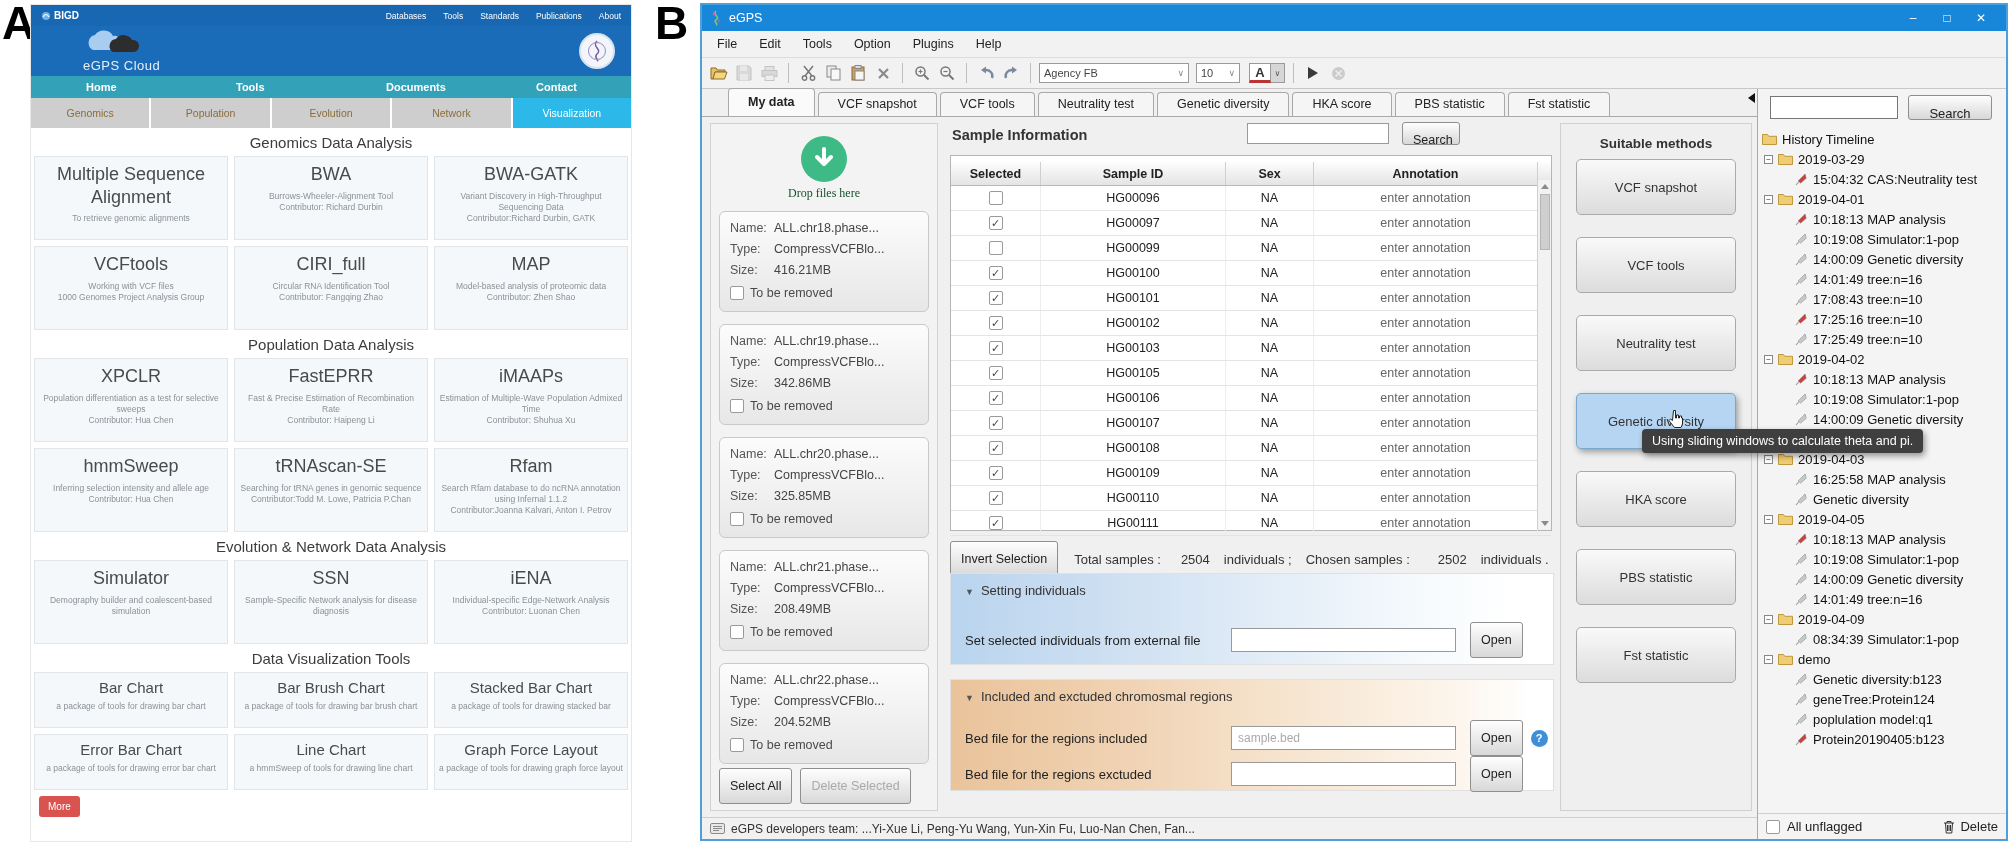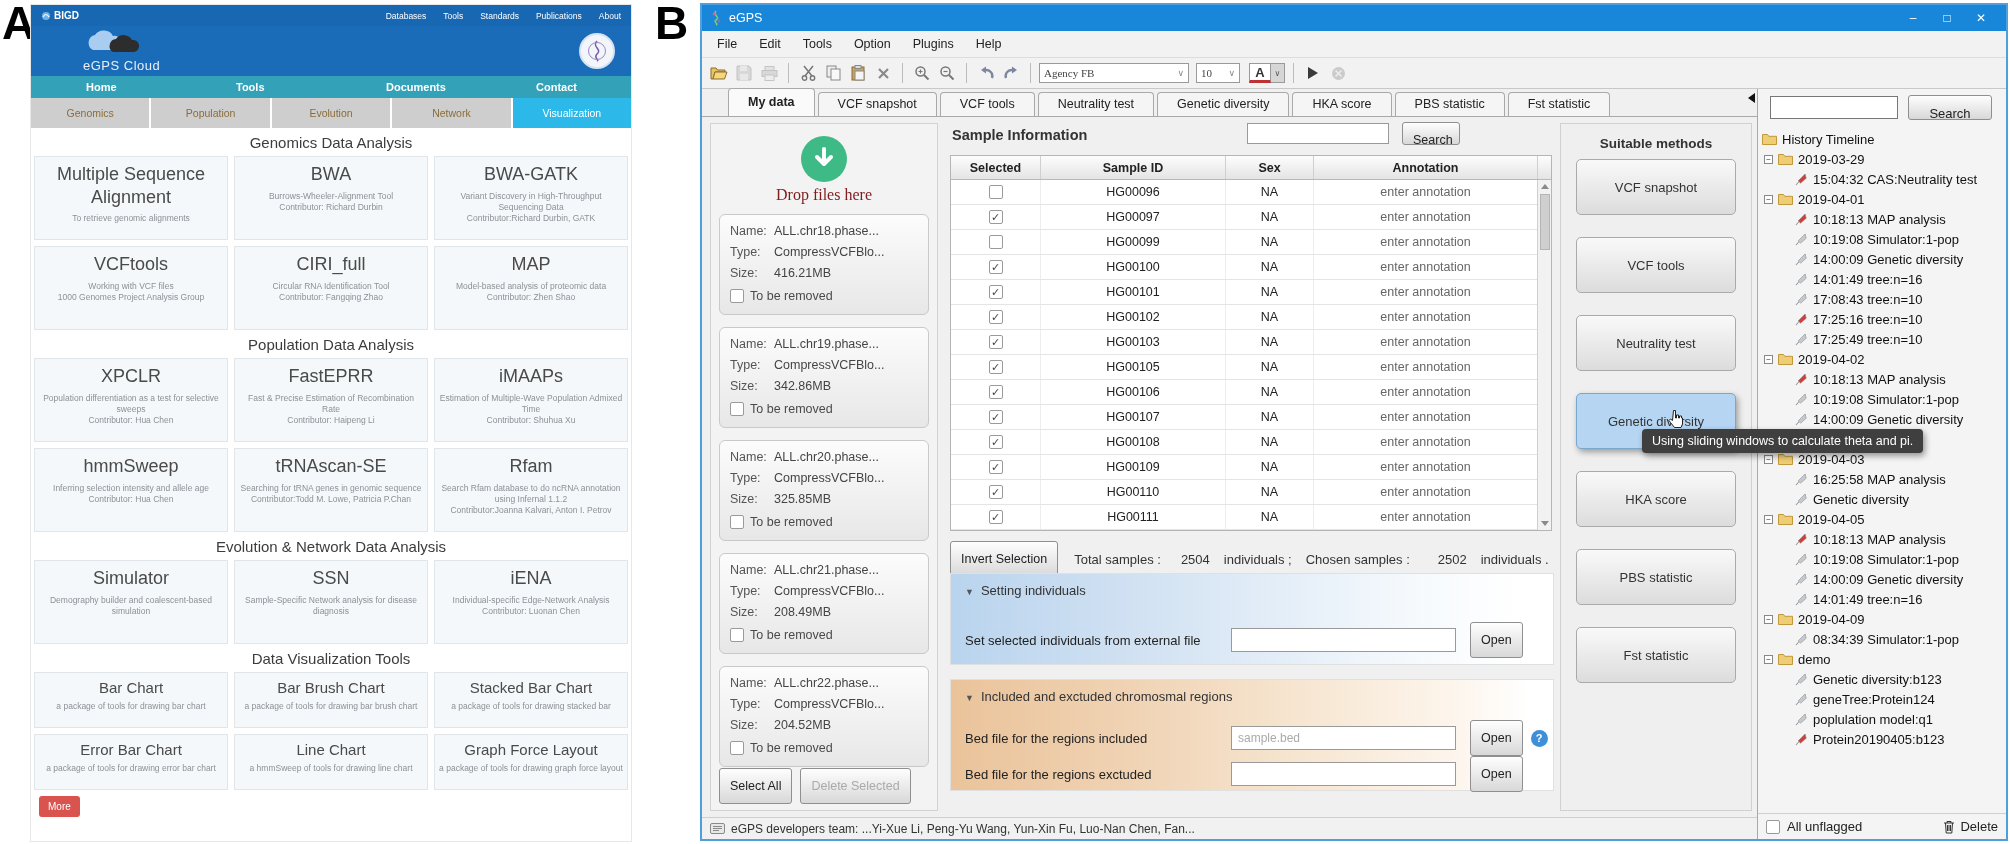--- a/index.html
+++ b/index.html
@@ -40,62 +40,62 @@
   .pb-title { color:#fff; font-size:12.5px; margin-left:6px; }
   .pb-win-controls { margin-left:auto; display:flex; }
   .pb-win-btn { width:34px; text-align:center; color:#fff; font-size:12px; line-height:26px; cursor:pointer; }
   .pb-menubar { height:27px; background:#f2f2f2; border-bottom:1px solid #dcdcdc; display:flex; align-items:center; padding-left:4px; }
   .pb-menu-item { padding:0 11px; font-size:12.5px; cursor:pointer; }
   .pb-toolbar { height:31px; background:#f2f2f2; border-bottom:1px solid #c8c8c8; display:flex; align-items:center; padding-left:6px; gap:3px; }
   .tbi { width:22px; height:22px; display:flex; align-items:center; justify-content:center; cursor:pointer; }
   .tbi.dis { opacity:.45; }
   .tb-sep { width:1px; height:20px; background:#bdbdbd; margin:0 5px; }
   .tb-combo { height:20px; background:#fff; border:1px solid #9a9a9a; display:flex; align-items:center;
-    padding:0 4px; font-family:Liberation Serif, serif; font-size:11px; color:#444; cursor:pointer; }
+    padding:0 4px; font-family:Liberation Sans, sans-serif; font-size:11px; color:#444; cursor:pointer; }
   .tb-combo .chev { margin-left:auto; color:#888; font-size:9px; padding-left:5px; }
   .tb-colorbtn { height:20px; display:flex; cursor:pointer; }
   .tb-colorbtn .aa { width:22px; border:1px solid #9a9a9a; background:#fff; text-align:center;
     font-weight:bold; font-size:13px; line-height:18px; color:#333; border-bottom:3px solid #b33; }
   .tb-colorbtn .dd { width:14px; border:1px solid #9a9a9a; border-left:none; background:#d6d6d6;
     color:#555; font-size:8px; display:flex; align-items:center; justify-content:center; }
   .pb-tabrow { position:absolute; left:0; top:84px; width:1055px; height:28px; border-bottom:1px solid #a9a9a9; display:flex; align-items:flex-end; padding-left:26px; background:#f0f0f0; }
   .pb-tab { height:24px; line-height:22px; padding:0 19px; background:#f5f5f5; border:1px solid #a9a9a9;
     border-bottom:none; border-radius:4px 4px 0 0; margin-right:3px; font-size:12.5px; cursor:pointer; }
   .pb-tab.active { height:28px; line-height:26px; background:#fafafa; font-weight:bold; }
   .pb-collapse { position:absolute; left:1046px; top:88px; width:0; height:0;
     border-top:5px solid transparent; border-bottom:5px solid transparent; border-right:7px solid #111; cursor:pointer; }
   .pb-main { position:absolute; left:0; top:112px; width:1055px; height:700px; background:#f0f0f0; }
   
   .pb-left { position:absolute; left:8px; top:6px; width:228px; height:688px; background:#f3f3f3;
     border:1px solid #d2d2d2; }
   .dropzone { text-align:center; padding-top:12px; }
   .drop-circle { width:46px; height:46px; border-radius:50%; background:#3dba85; margin:0 auto 4px;
     display:flex; align-items:center; justify-content:center; }
-  .drop-label { font-family:"Liberation Serif", serif; font-size:16px; color:#7f1d1d; }
+  .drop-label { font-family:"Liberation Serif", serif; font-size:12px; color:#14532d; }
   .file-card { margin:10px 8px 12px; background:linear-gradient(#fcfcfc,#e7e7e7); border:1px solid #c9c9c9;
     border-radius:6px; padding:6px 10px 6px; }
   .fc-row { display:flex; font-size:12.5px; line-height:21px; color:#444; }
   .fc-label { width:44px; color:#555; }
   .fc-val { color:#444; }
   .fc-check { display:flex; align-items:center; gap:6px; height:24px; font-size:12.5px; color:#4a4a4a; }
   .cb { width:14px; height:14px; background:#fff; border:1px solid #9a9a9a; border-radius:2px;
     font-size:11px; line-height:12px; text-align:center; color:#444; cursor:pointer; flex:0 0 auto; }
   .pb-left-btns { position:absolute; left:8px; bottom:6px; display:flex; gap:8px; }
   .btn { background:linear-gradient(#fefefe,#d8d8d8); border:1px solid #8f8f8f; border-radius:3px;
     font-size:12.5px; padding:10px 10px; color:#222; cursor:pointer; }
   .btn.dis { color:#aaa; cursor:default; }
   
   .si-title { position:absolute; left:250px; top:10px; font-size:14.5px; font-weight:bold; color:#333; }
   .si-search-input { position:absolute; left:545px; top:6px; width:142px; height:21px; background:#fff;
     border:1px solid #9a9a9a; }
   .si-search-btn { position:absolute; left:700px; top:5px; width:58px; height:23px; }
   .s-table { position:absolute; left:248px; top:38px; width:602px; height:376px; background:#fff;
     border:1px solid #b5b5b5; }
   .t-head { display:flex; height:24px; background:linear-gradient(#fdfdfd,#e4e4e4); border-bottom:1px solid #b9b9b9;
-    font-weight:bold; font-size:12.5px; }
+    font-weight:bold; font-size:12.5px;margin-top:6px; }
   .t-head > div { display:flex; align-items:center; justify-content:center; border-right:1px solid #cfcfcf; }
   .t-row { display:flex; height:25px; border-bottom:1px solid #e4e4e4; font-size:12.5px; }
   .t-row > div { display:flex; align-items:center; justify-content:center; border-right:1px solid #ededed; }
   .col1 { width:90px; } .col2 { width:185px; } .col3 { width:88px; } .col4 { width:224px; }
   .t-ann { color:#666; }
   .t-scroll { position:absolute; right:0; top:24px; width:14px; height:350px; background:#f2f2f2; border-left:1px solid #cfcfcf; }
   .t-thumb { position:absolute; left:2px; top:14px; width:10px; height:56px; background:#cfcfcf; border:1px solid #b5b5b5; }
   .t-car { position:absolute; left:3px; width:0; height:0; border-left:4px solid transparent; border-right:4px solid transparent; }
   .t-car.up { top:4px; border-bottom:5px solid #8a8a8a; }
   .t-car.dn { bottom:4px; border-top:5px solid #8a8a8a; }

